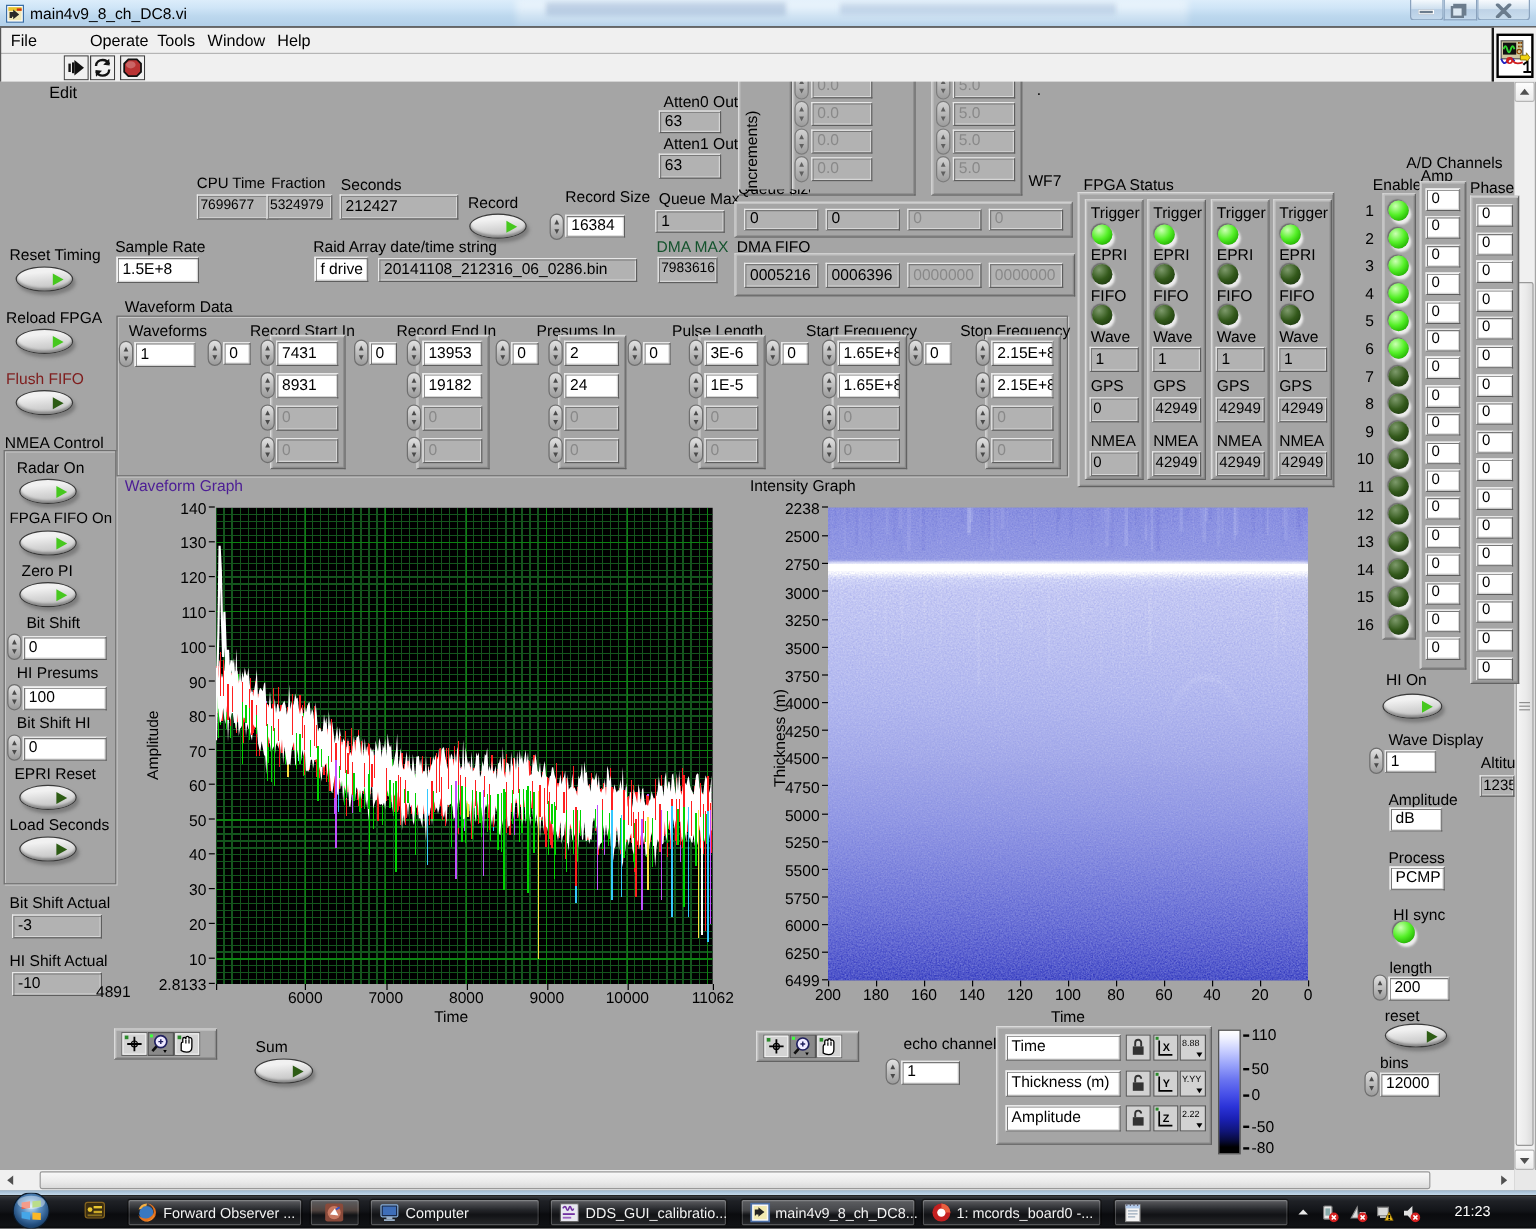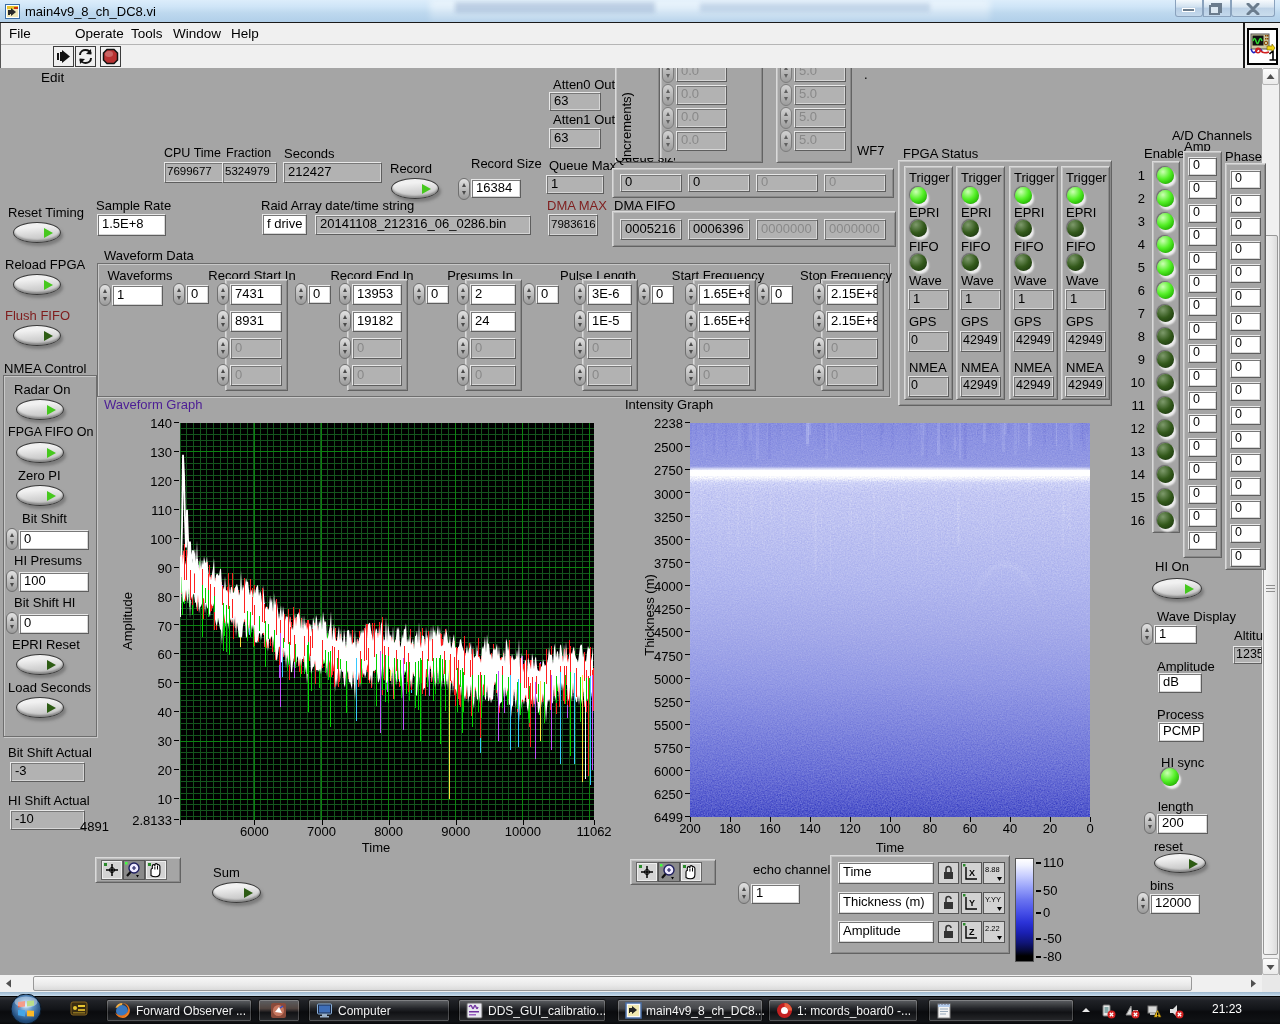--- a/index.html
+++ b/index.html
@@ -88,21 +88,21 @@
     <div class="oval" style="left:391px;top:178px;width:48px;height:21px;"></div>
     <div class="lbl " style="left:471px;top:157px;font-size:13px;color:#000;">Record Size</div>
     <b class="sp" style="left:458px;top:178px;height:22px;"></b>
     <div class="num" style="left:471px;top:179px;width:50px;height:19px;line-height:15px;font-size:13px;">16384</div>
     <div class="lbl " style="left:553px;top:78px;font-size:13px;color:#000;">Atten0 Out</div>
     <div class="num ind" style="left:549px;top:92px;width:52px;height:19px;line-height:15px;font-size:13px;">63</div>
     <div class="lbl " style="left:553px;top:113px;font-size:13px;color:#000;">Atten1 Out</div>
     <div class="num ind" style="left:549px;top:128px;width:52px;height:21px;line-height:17px;font-size:13px;">63</div>
     <div class="lbl " style="left:549px;top:159px;font-size:13px;color:#000;">Queue Max</div>
     <div class="num ind" style="left:546px;top:175px;width:58px;height:19px;line-height:15px;font-size:13px;">1</div>
-    <div class="lbl " style="left:547px;top:199px;font-size:13px;color:#7f1d1d;">DMA MAX</div>
+    <div class="lbl " style="left:547px;top:199px;font-size:13px;color:#14532d;">DMA MAX</div>
     <div class="num ind" style="left:548px;top:214px;width:50px;height:22px;line-height:18px;font-size:11.5px;padding-left:2px;">7983616</div>
     <div class="lbl " style="left:96px;top:199px;font-size:13px;color:#000;">Sample Rate</div>
     <div class="num" style="left:97px;top:214px;width:69px;height:22px;line-height:18px;font-size:13px;">1.5E+8</div>
     <div class="lbl " style="left:261px;top:199px;font-size:13px;color:#000;">Raid Array date/time string</div>
     <div class="num" style="left:262px;top:214px;width:45px;height:21px;line-height:17px;font-size:13px;">f drive</div>
     <div class="num ind" style="left:315px;top:215px;width:216px;height:20px;line-height:16px;font-size:13px;">20141108_212316_06_0286.bin</div>
     <div class="raised" style="left:615px;top:60px;width:45px;height:103px;"></div>
     <div class="lbl" style="left:620px;top:60px;width:16px;height:100px;font-size:13px;writing-mode:vertical-rl;transform:rotate(180deg);">increments)</div>
     <div class="raised" style="left:660px;top:60px;width:103px;height:103px;"></div>
     <div class="raised" style="left:776px;top:60px;width:76px;height:103px;"></div>

